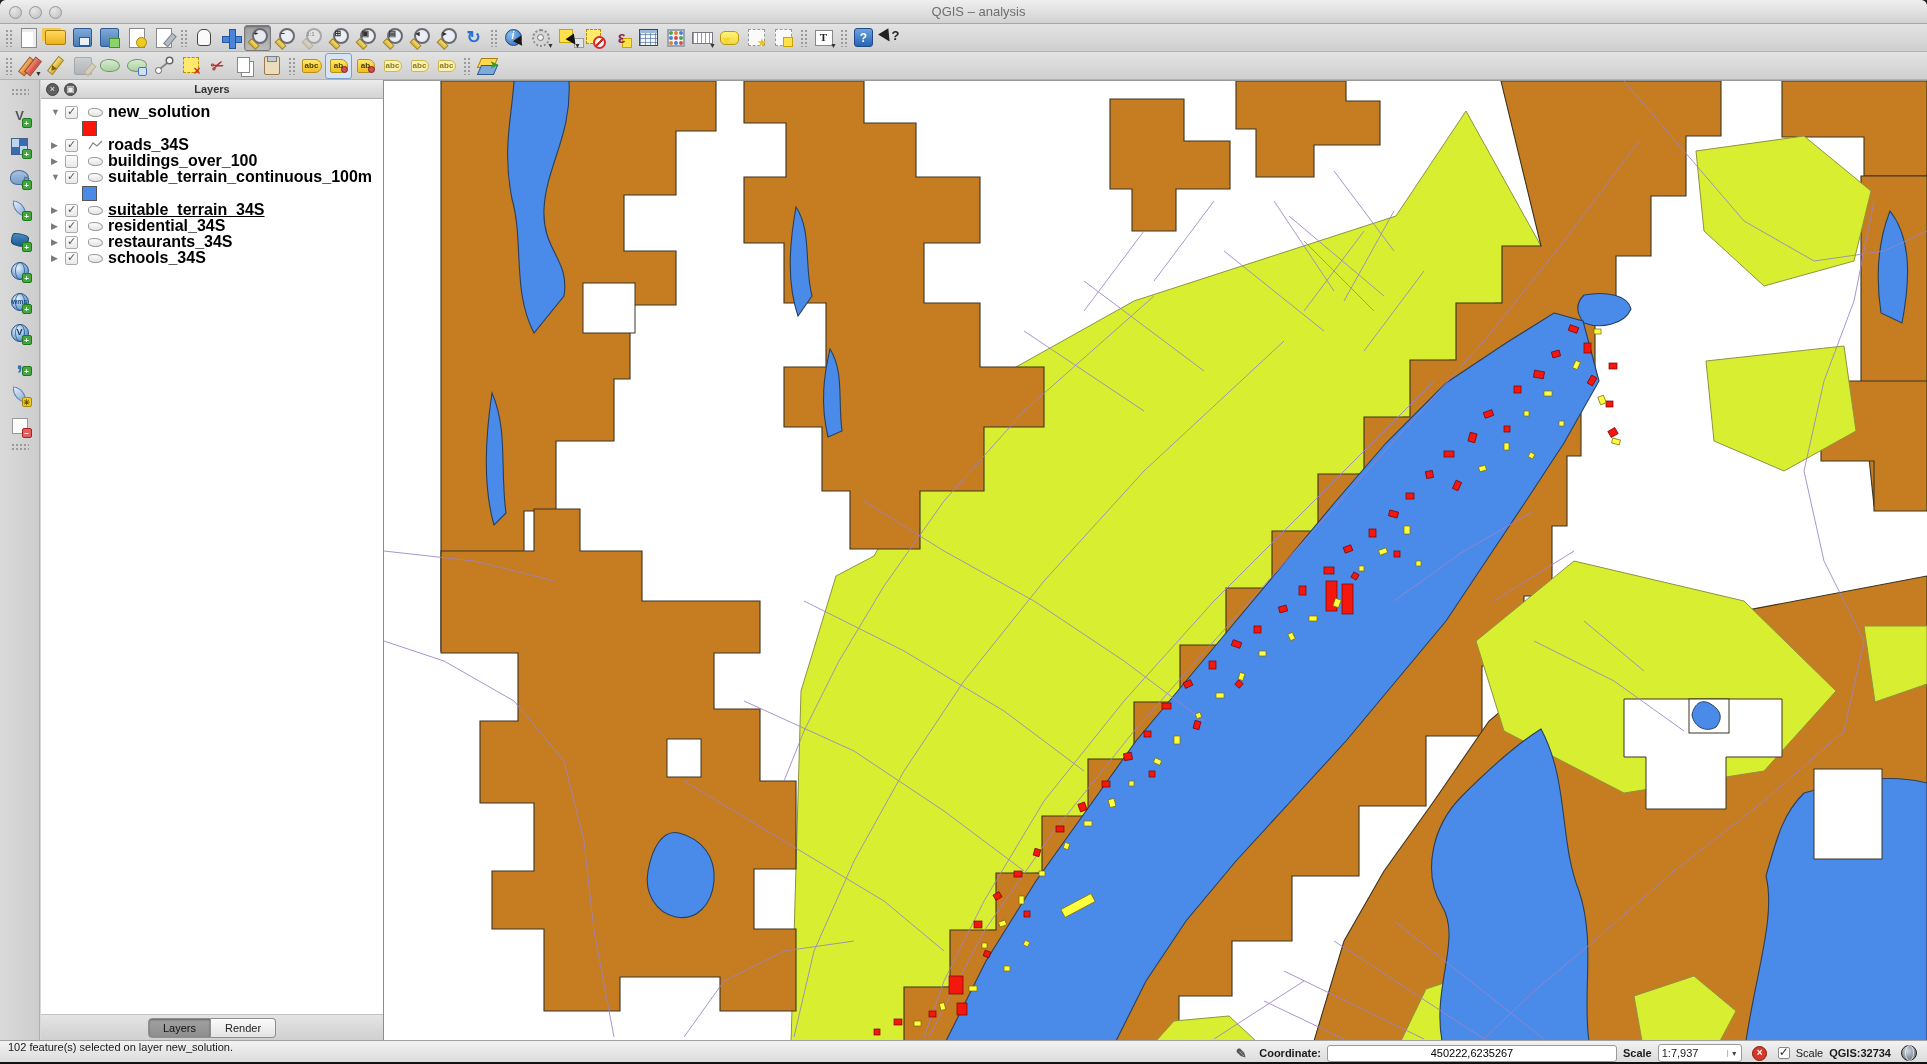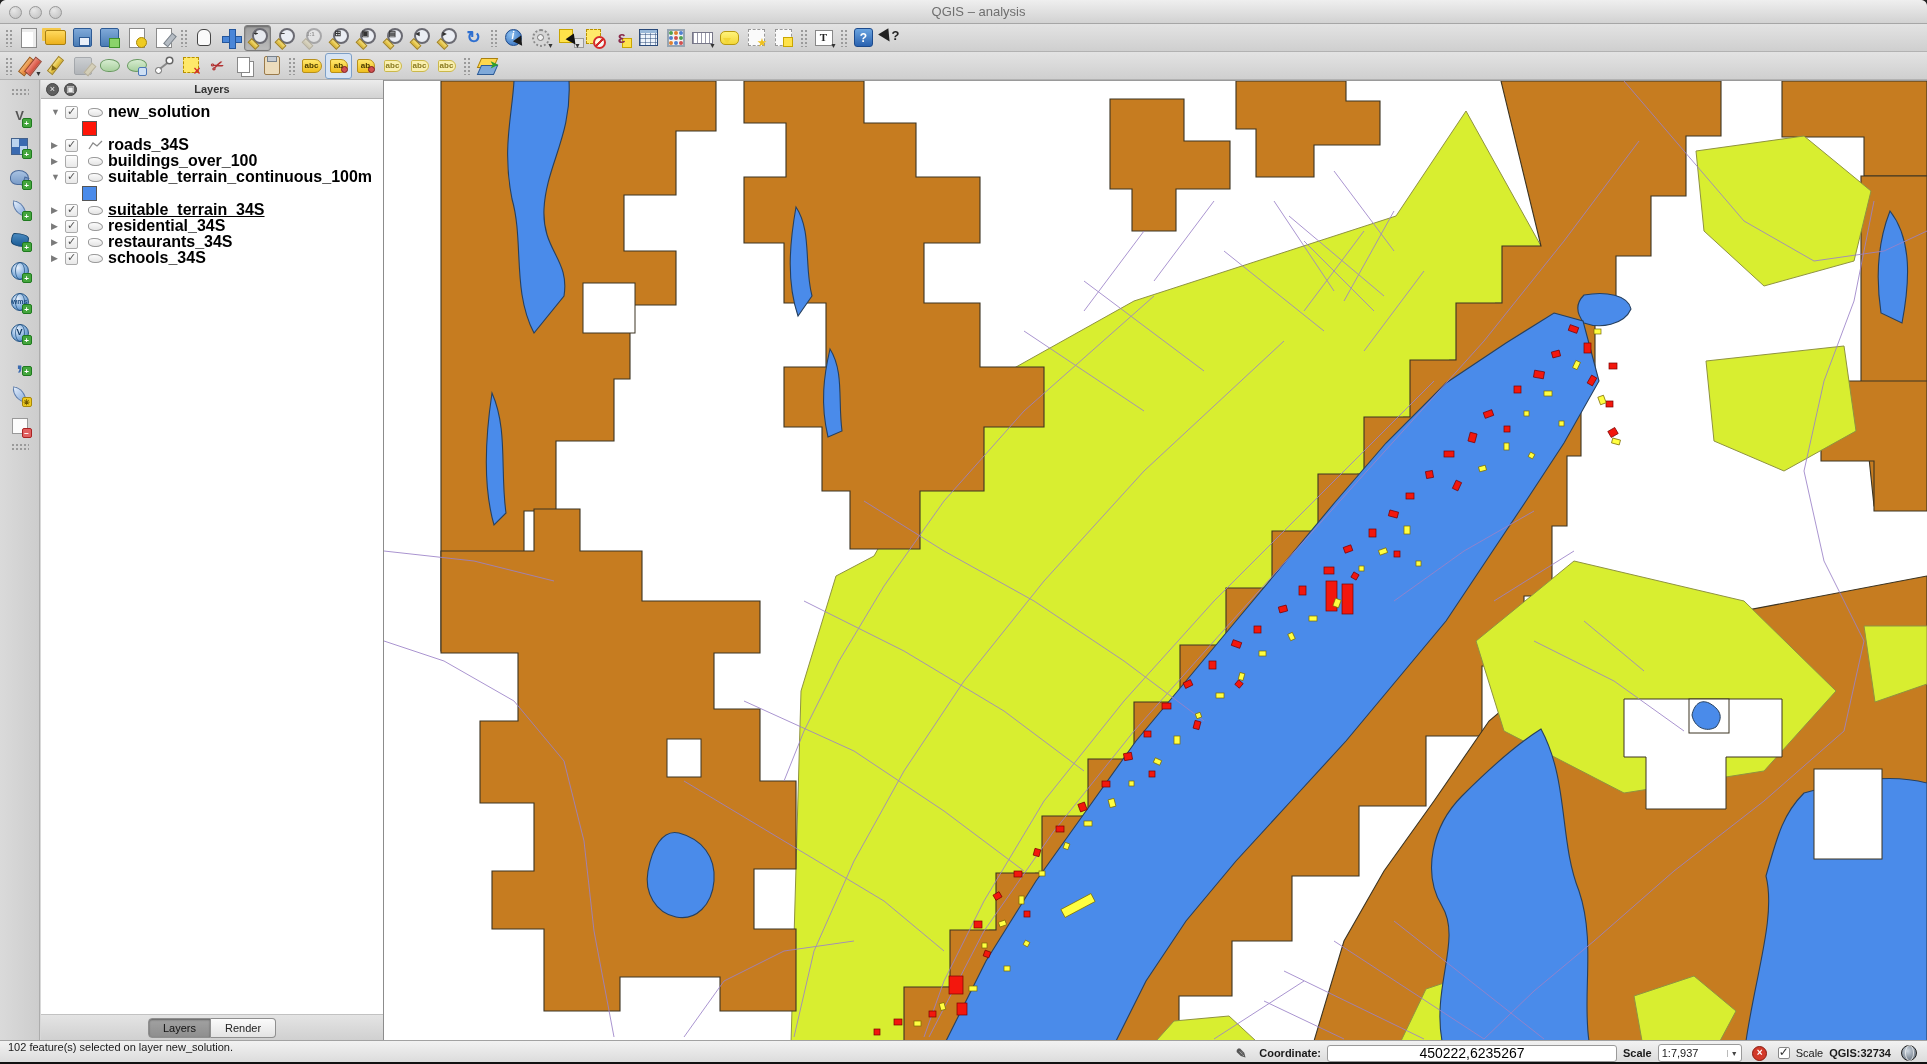--- a/index.html
+++ b/index.html
@@ -154,21 +154,21 @@
   .ptab:last-child{border-radius:0 4px 4px 0;border-left:none;}
   .ptab.on{background:linear-gradient(#a2a2a2,#8e8e8e);color:#111;box-shadow:inset 0 1px 2px rgba(0,0,0,.4);}
   
   #map{position:absolute;left:384px;top:80px;right:0;bottom:24px;background:#fff;border-top:1px solid #9a9a9a;}
   #map svg{display:block;}
   
   #statusbar{position:absolute;left:0;bottom:2px;width:100%;height:22px;background:linear-gradient(#f2f2f2,#dcdcdc);
      border-top:1px solid #a2a2a2;display:flex;align-items:flex-start;font-size:11px;color:#1a1a1a;}
   #status-msg{margin-left:8px;}
   #status-right{position:absolute;right:6px;display:flex;align-items:center;gap:6px;}
-  #coord-input{width:290px;height:17px;border:1px solid #9a9a9a;border-radius:3px;text-align:center;font-size:14px;background:#fff;}
+  #coord-input{width:290px;height:17px;border:1px solid #9a9a9a;border-radius:3px;text-align:center;font-size:11px;background:#fff;}
   #scale-combo{width:84px;height:17px;border:1px solid #9a9a9a;border-radius:3px;background:#fff;display:flex;align-items:center;padding:8px 3px;position:relative;}
   #scale-combo .val{flex:1;font-size:11px;}
   #scale-combo .dd{font-size:7px;color:#444;border-left:1px solid #bbb;padding-left:3px;}
   .scb{width:12px;height:12px;border:1px solid #888;background:#fff;border-radius:2px;position:relative;}
   .scb.on::after{content:"✓";position:absolute;left:0;top:-3px;font-size:12px;color:#333;}
   #bottom-edge{position:absolute;left:0;bottom:0;width:100%;height:2px;background:#111;}
   .bold{font-weight:bold;}
 </style>
 </head>
 <body>

